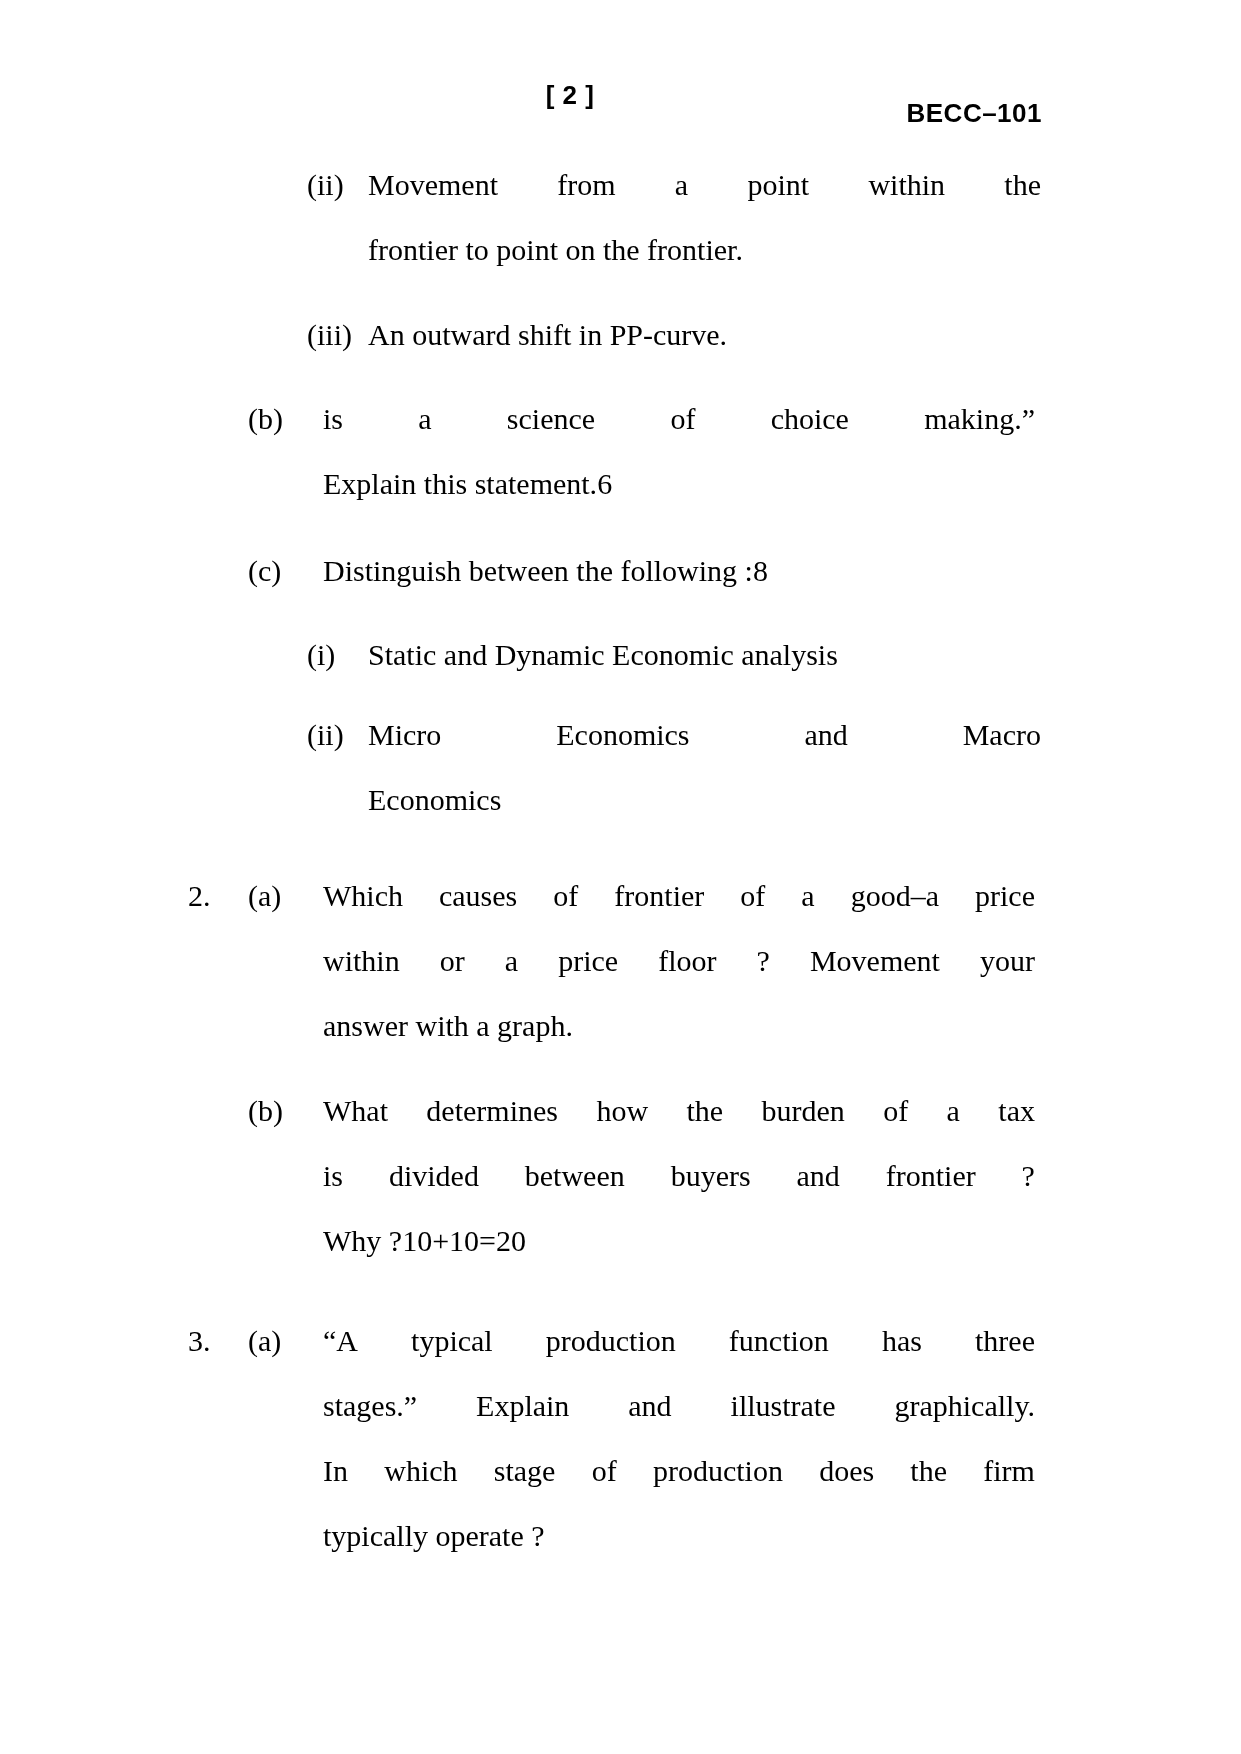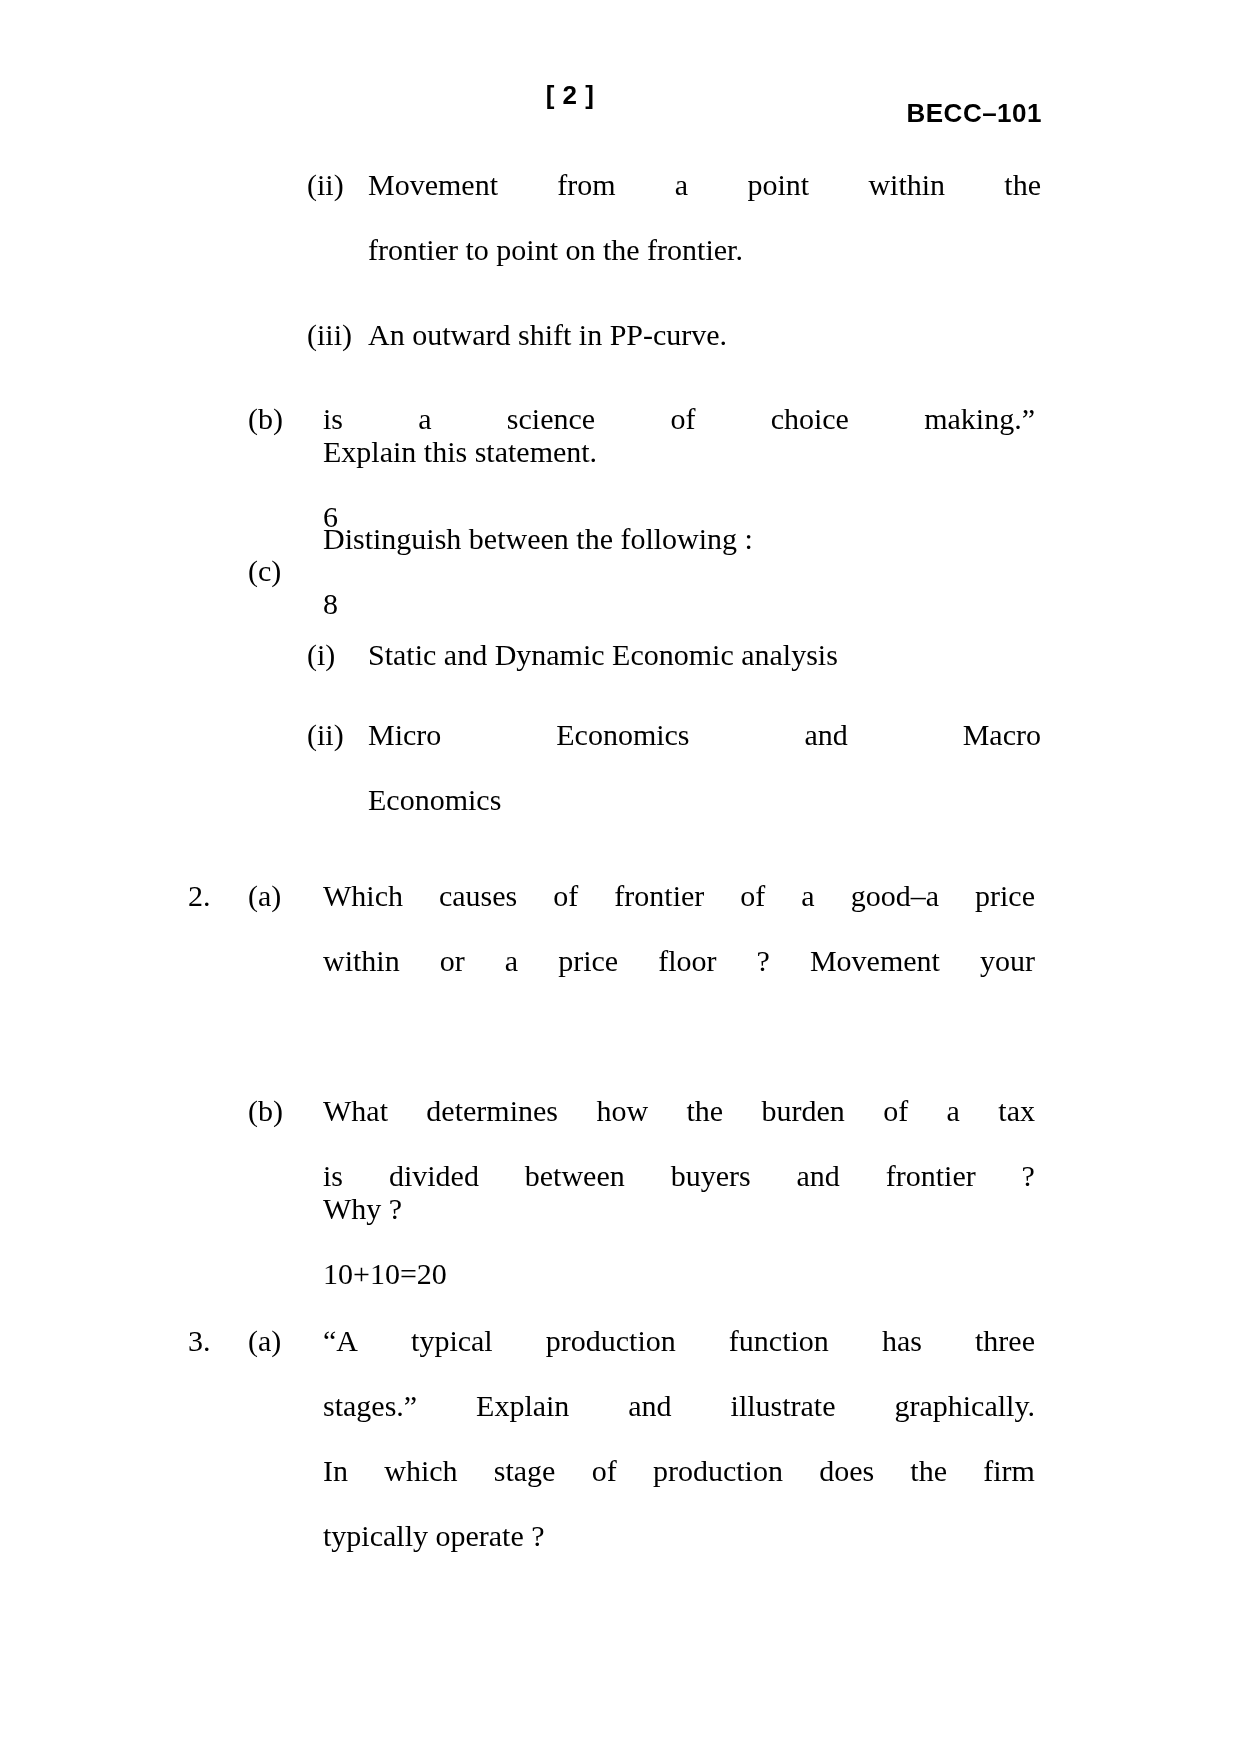--- a/index.html
+++ b/index.html
@@ -26,21 +26,21 @@
   .item { position: absolute; left: 0; width: 1241px; font-size: 30px; }
   .qnum    { position: absolute; left: 188px; height: 65px; line-height: 65px; }
   .lbl     { position: absolute; height: 65px; line-height: 65px; }
   .lbl.sub    { left: 248px; }
   .lbl.subsub { left: 307px; }
   .txt { position: absolute; top: 0; }
   .txt.sub    { left: 323px; width: 712px; }
   .txt.subsub { left: 368px; width: 673px; }
   .line { height: 65px; line-height: 65px; white-space: nowrap; }
   .jflex { display: flex; justify-content: space-between; white-space: normal; }
-  .marksline { display: flex; justify-content: center; white-space: normal; flex-direction: column; }
+  .marksline { display: flex; justify-content: flex-start; white-space: normal; }
 </style>
 </head>
 <body>
 
 <div class="page">
 
   <div class="header-el pagenum">[ 2 ]</div>
   <div class="header-el course">BECC–101</div>
 
   <div class="item" style="top:152px">
@@ -130,20 +130,21 @@
       <div class="line jflex">
           <span>within</span>
           <span>or</span>
           <span>a</span>
           <span>price</span>
           <span>floor</span>
           <span>?</span>
           <span>Movement</span>
           <span>your</span>
         </div>
+      <div class="line">answer with a graph.</div>
     </div>
   </div>
 
   <div class="item" style="top:1078px">
     <span class="lbl sub">(b)</span>
     <div class="txt sub">
       <div class="line jflex">
           <span>What</span>
           <span>determines</span>
           <span>how</span>

